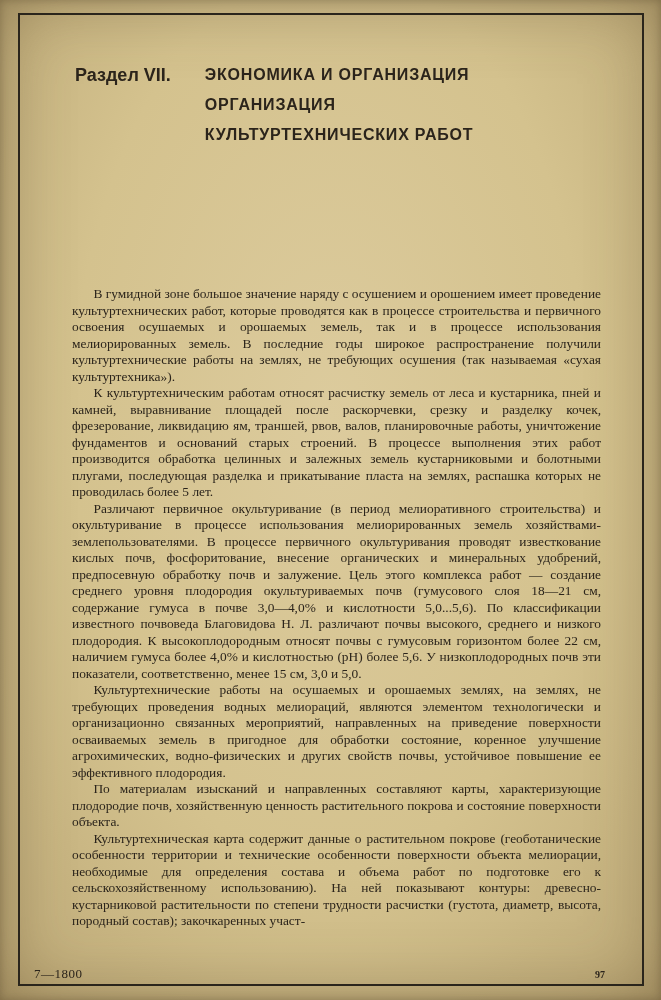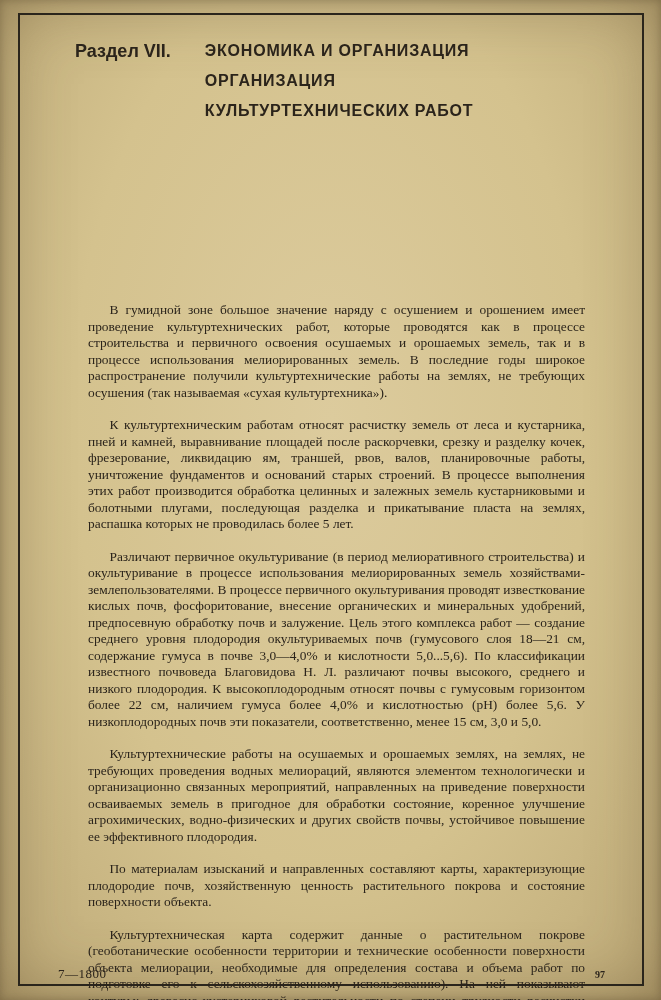--- a/index.html
+++ b/index.html
@@ -17,21 +17,21 @@
     color: #2b241b;
   }
   .frame {
     position: absolute;
     left: 18px; right: 17px; top: 13px; bottom: 14px;
     border: 2px solid #2a251c;
     pointer-events: none;
   }
   .header {
     position: absolute;
-    left: 75px; top: 36px; right: 50px;
+    left: 75px; top: 60px; right: 50px;
     display: flex;
     gap: 34px;
     font-family: "Liberation Sans", sans-serif;
     font-weight: bold;
   }
   .section-label {
     font-size: 18px;
     line-height: 30px;
     white-space: nowrap;
   }
@@ -42,33 +42,33 @@
   }
   .body-text {
     position: absolute;
     left: 72px; right: 60px; top: 286px;
     font-size: 13.4px;
     line-height: 16.5px;
     text-align: justify;
     hyphens: auto;
   }
   .body-text p {
-    margin: 16px;
+    margin: 0;
     text-indent: 1.6em;
   }
   .lead-italic { }
   .footer {
     position: absolute;
     left: 34px; right: 56px; top: 966px;
     display: flex;
     justify-content: space-between;
     align-items: baseline;
     font-size: 13px;
   }
-  .signature { letter-spacing: 0.5px; margin-left: 24px; }
+  .signature { letter-spacing: 0.5px; }
   .page-number { font-weight: bold; font-size: 10px; }
 </style>
 </head>
 <body>
 
 <div class="page">
   <div class="frame"></div>
 
   <header class="header">
     <div class="section-label">Раздел VII.</div>

